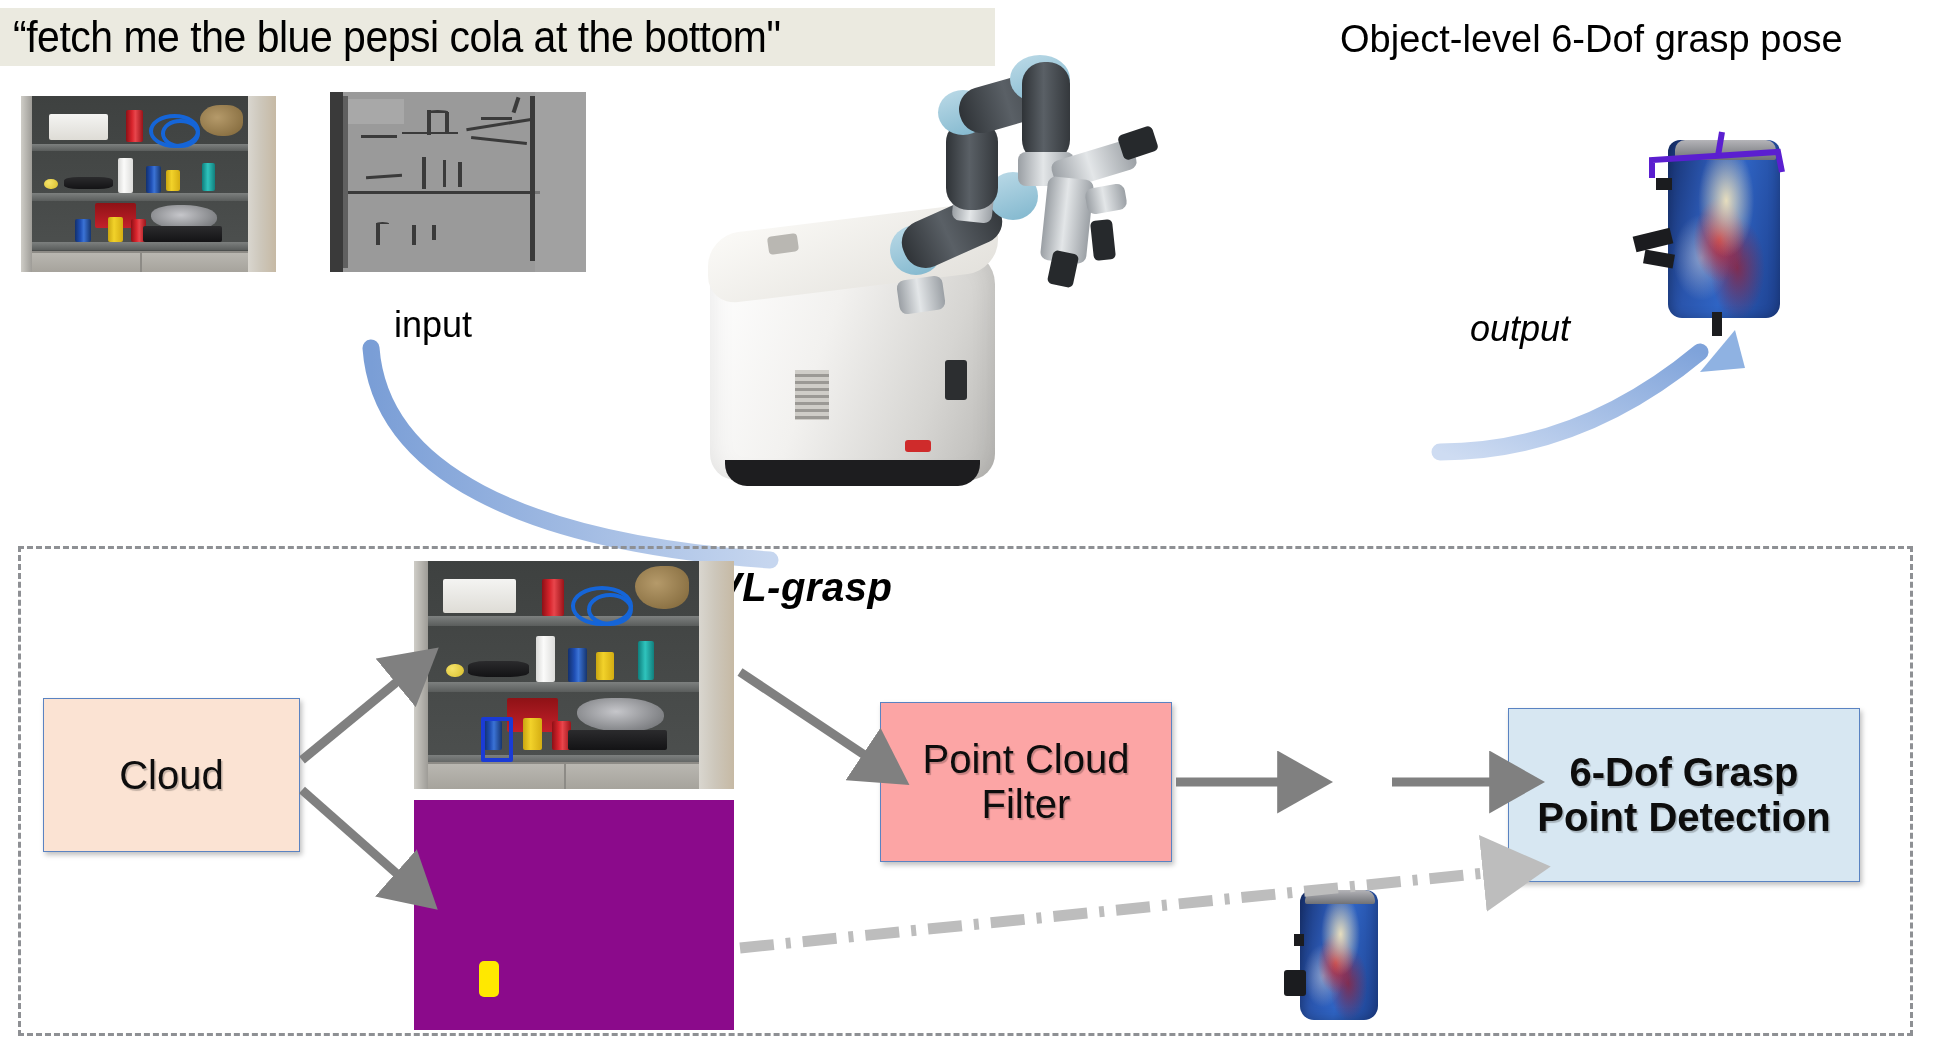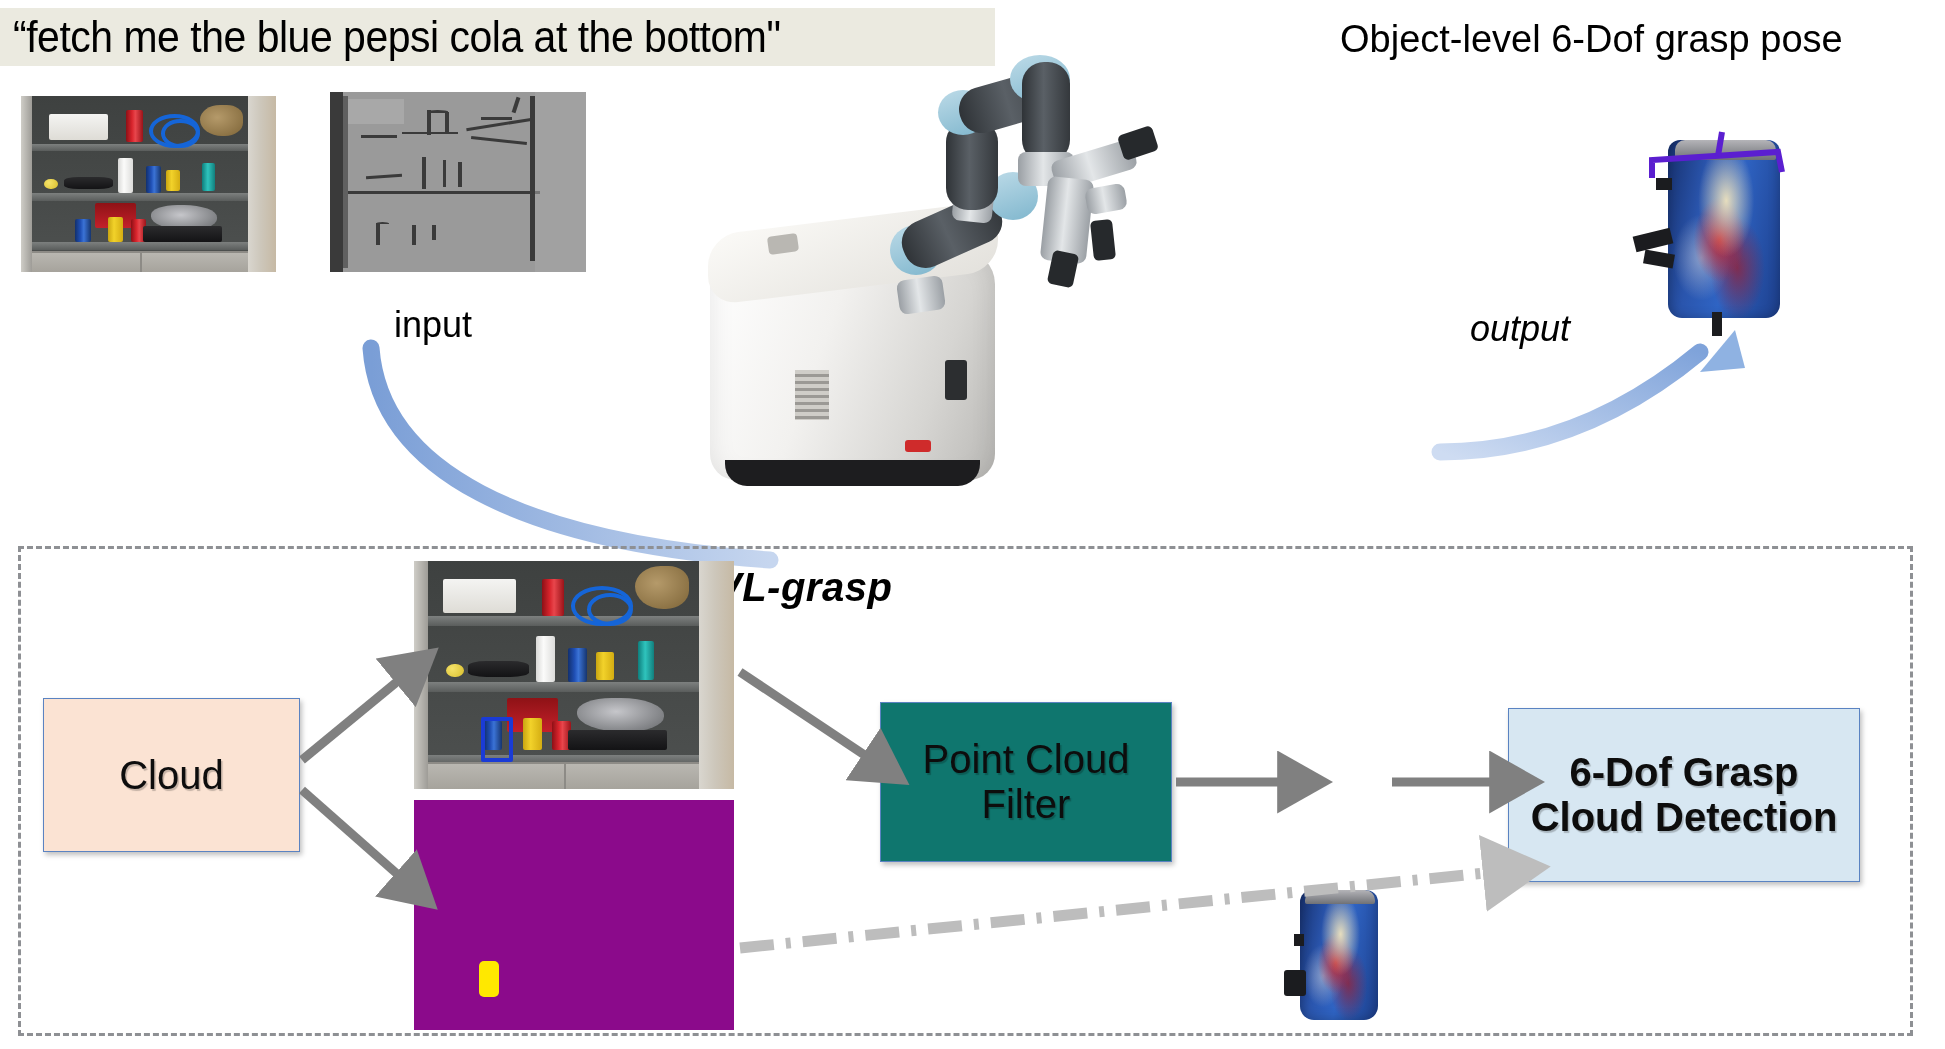--- a/index.html
+++ b/index.html
@@ -81,21 +81,21 @@
   .pc-top{position:absolute;left:6%;right:4%;top:0;height:11%;
       background:linear-gradient(180deg,#b4b4b8,#6f7176);border-radius:10px 10px 2px 2px;}
   .pc-spray{position:absolute;background:#1b1c1f;}
 
   
   .pbox{position:absolute;border:1px solid #5a83c2;display:flex;align-items:center;
         justify-content:center;text-align:center;box-shadow:2px 3px 5px rgba(0,0,0,.25);}
   .pbox span{font-size:40px;line-height:1.12;color:#0d0d0d;
         text-shadow:1.5px 1.5px 1px rgba(0,0,0,.22);}
   #box-visual-grounding{background:#fbe3d3;}
-  #box-point-cloud-filter{background:#0f766e;}
+  #box-point-cloud-filter{background:#fca5a5;}
   #box-grasp-detection{background:#d7e7f2;font-weight:bold;}
 
   
   #vlgrasp-container{left:18px;top:546px;width:1895px;height:490px;
       border:3px dashed #8e9094;box-sizing:border-box;}
   #vlgrasp-title{left:715px;top:565px;font-size:40px;font-weight:bold;
       font-style:italic;letter-spacing:.5px;}
 
   
   .flow-label{font-size:36px;}
@@ -283,21 +283,21 @@
         </span>
 </div>
 
 <div class="pbox" id="box-point-cloud-filter" style="left:880px;top:702px;width:290px;height:158px;">
   <span><span>Point Cloud</span><br>
         <span>Filter</span></span>
 </div>
 
 <div class="pbox" id="box-grasp-detection" style="left:1508px;top:708px;width:350px;height:172px;">
   <span><span>6-Dof Grasp</span><br>
-        <span>Cloud Detection</span></span>
+        <span>Point Detection</span></span>
 </div>
 
 <svg class="overlay">
   <defs>
     <marker id="grayHead" markerWidth="7" markerHeight="7" refX="1.2" refY="3.5" orient="auto" markerUnits="strokeWidth">
       <path d="M0,0 L0,7 L6.2,3.5 z" fill="#808080"></path>
     </marker>
     <marker id="grayHeadLt" markerWidth="7" markerHeight="7" refX="1.2" refY="3.5" orient="auto" markerUnits="strokeWidth">
       <path d="M0,0 L0,7 L6.2,3.5 z" fill="#bdbdbd"></path>
     </marker>

